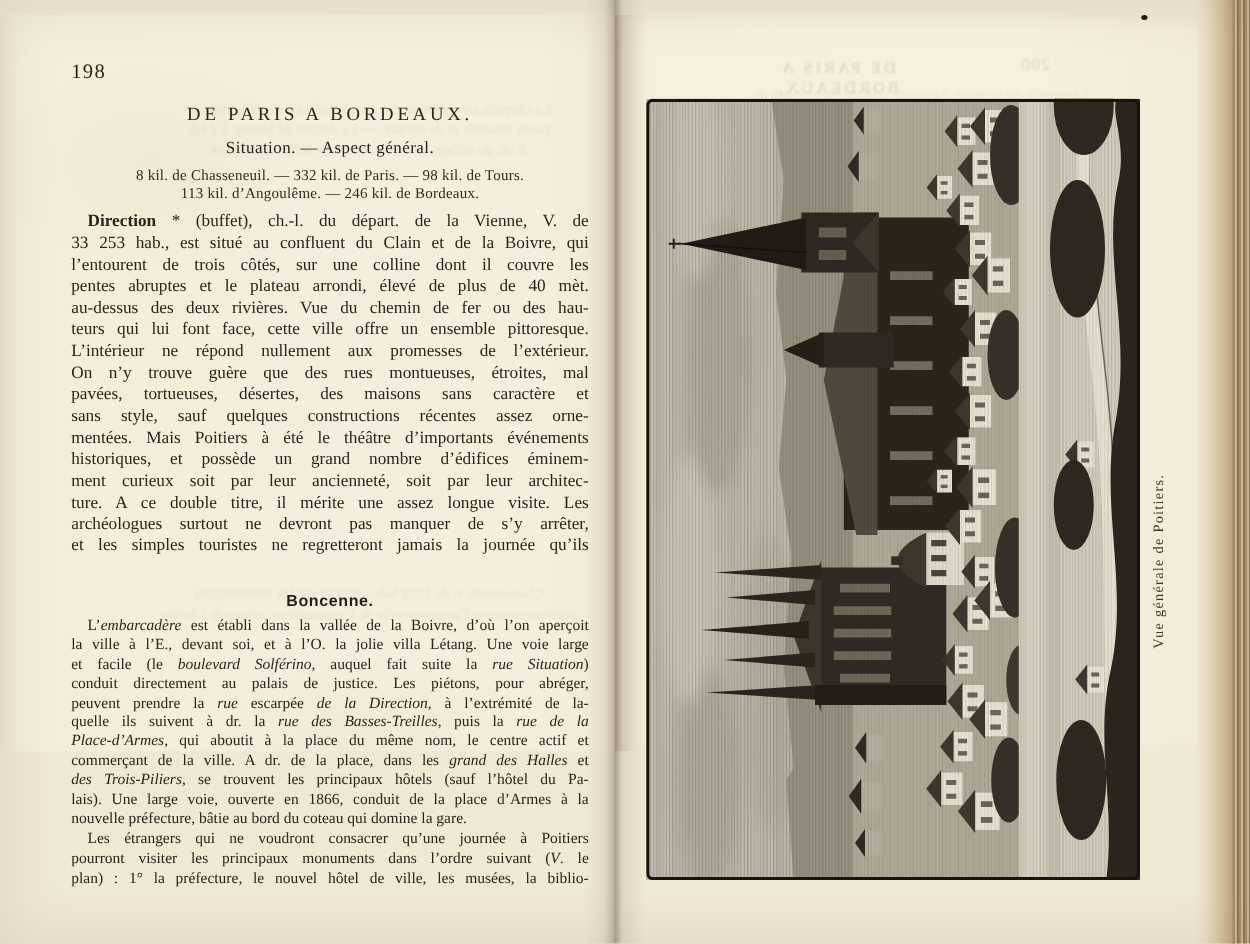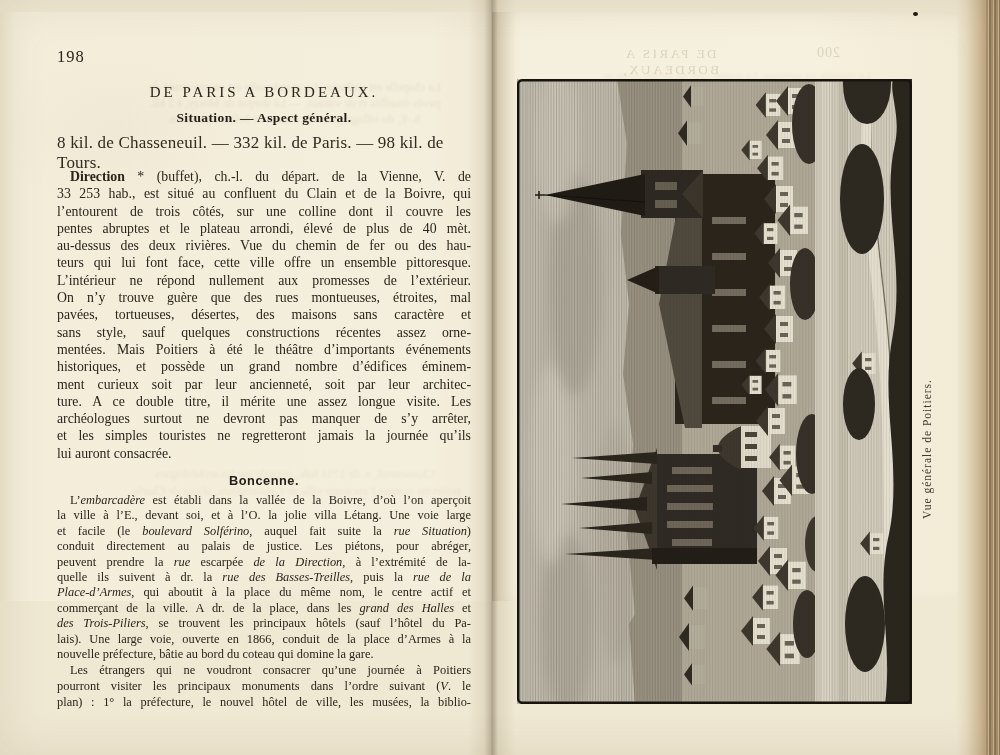--- a/index.html
+++ b/index.html
@@ -25,22 +25,22 @@
   .vignette{position:absolute;inset:0;pointer-events:none;box-shadow:inset 0 0 46px rgba(120,95,55,.14);}
 
   
   .pagenum{position:absolute;left:57px;top:35px;font-size:16.5px;letter-spacing:1px;color:#2b241c;}
   .running-title{position:absolute;left:57px;top:37px;width:414px;text-align:center;
     font-size:15px;letter-spacing:3px;color:#2b241c;margin-top:35px;}
   .station{position:absolute;left:57px;top:74px;width:414px;text-align:center;
     font-size:12.5px;font-weight:700;letter-spacing:.6px;color:#241e18;font-family:"Liberation Sans","DejaVu Sans",sans-serif;}
   .station sup{font-size:8px;}
   .section{position:absolute;left:57px;top:98px;width:414px;text-align:center;
-    font-size:13.5px;font-weight:700;letter-spacing:.4px;color:#241e18;}
-  .dist{position:absolute;left:57px;width:414px;font-size:17px;color:#332a20;letter-spacing:.2px;}
+    font-size:13.5px;font-weight:400;letter-spacing:.4px;color:#241e18;}
+  .dist{position:absolute;left:57px;width:414px;text-align:center;font-size:12px;color:#332a20;letter-spacing:.2px;}
   .dist1{top:121px;} .dist2{top:135px;}
   .para{position:absolute;left:57px;width:414px;color:#2b241c;}
   .para-main{top:156px;}
   .para-dir{top:481px;}
   .para-visit{top:650px;}
   .jline{font-size:13.8px;line-height:17.3px;height:17.3px;text-align:justify;text-align-last:justify;white-space:normal;}
   .jline.sm{font-size:12.4px;line-height:15.4px;height:15.4px;}
   .para-visit .jline.sm{line-height:16px;height:16px;}
   .jline.pstart{text-indent:13px;}
   .jline.pend{text-align-last:left;}
@@ -80,38 +80,38 @@
         <div class="ghost gl0">La chapelle est gothique. La grande salle est encore ornée de</div>
         <div class="ghost gl1">pavés émaillés et de vitraux. — Le donjon de Moray, à 2 kil.</div>
         <div class="ghost gl2">S.-E. du village, possède encore de belles tapisseries</div>
         <div class="ghost gl3">Chasseneuil, v. de 1751 hab., regardé par les archéologues</div>
         <div class="ghost gl4">poitevins comme l’ancienne villa de Cassinogilum, séjour de Charle-</div>
       </div>
     <span class="pagenum">198</span>
     <div class="running-title">DE PARIS A BORDEAUX.</div>
     <div class="section">Situation. — Aspect général.</div>
     <div class="dist dist1">8 kil. de Chasseneuil. — 332 kil. de Paris. — 98 kil. de Tours.</div>
+    <div class="dist dist2">113 kil. d’Angoulême. — 246 kil. de Bordeaux.</div>
     <div class="para para-main">
         <div class="jline pstart"><b>Direction</b> * (buffet), ch.-l. du départ. de la Vienne, V. de</div>
         <div class="jline">33 253 hab., est situé au confluent du Clain et de la Boivre, qui</div>
         <div class="jline">l’entourent de trois côtés, sur une colline dont il couvre les</div>
         <div class="jline">pentes abruptes et le plateau arrondi, élevé de plus de 40 mèt.</div>
         <div class="jline">au-dessus des deux rivières. Vue du chemin de fer ou des hau-</div>
         <div class="jline">teurs qui lui font face, cette ville offre un ensemble pittoresque.</div>
         <div class="jline">L’intérieur ne répond nullement aux promesses de l’extérieur.</div>
         <div class="jline">On n’y trouve guère que des rues montueuses, étroites, mal</div>
         <div class="jline">pavées, tortueuses, désertes, des maisons sans caractère et</div>
         <div class="jline">sans style, sauf quelques constructions récentes assez orne-</div>
         <div class="jline">mentées. Mais Poitiers à été le théâtre d’importants événements</div>
         <div class="jline">historiques, et possède un grand nombre d’édifices éminem-</div>
         <div class="jline">ment curieux soit par leur ancienneté, soit par leur architec-</div>
         <div class="jline">ture. A ce double titre, il mérite une assez longue visite. Les</div>
         <div class="jline">archéologues surtout ne devront pas manquer de s’y arrêter,</div>
         <div class="jline">et les simples touristes ne regretteront jamais la journée qu’ils</div>
-        <div class="jline pend">lui auront consacrée.</div>
       </div>
     <div class="dirhead">Boncenne.</div>
     <div class="para para-dir">
         <div class="jline sm pstart">L’<i>embarcadère</i> est établi dans la vallée de la Boivre, d’où l’on aperçoit</div>
         <div class="jline sm">la ville à l’E., devant soi, et à l’O. la jolie villa Létang. Une voie large</div>
         <div class="jline sm">et facile (le <i>boulevard Solférino</i>, auquel fait suite la <i>rue Situation</i>)</div>
         <div class="jline sm">conduit directement au palais de justice. Les piétons, pour abréger,</div>
         <div class="jline sm">peuvent prendre la <i>rue</i> escarpée <i>de la Direction</i>, à l’extrémité de la-</div>
         <div class="jline sm">quelle ils suivent à dr. la <i>rue des Basses-Treilles</i>, puis la <i>rue de la</i></div>
         <div class="jline sm"><i>Place-d’Armes</i>, qui aboutit à la place du même nom, le centre actif et</div>

